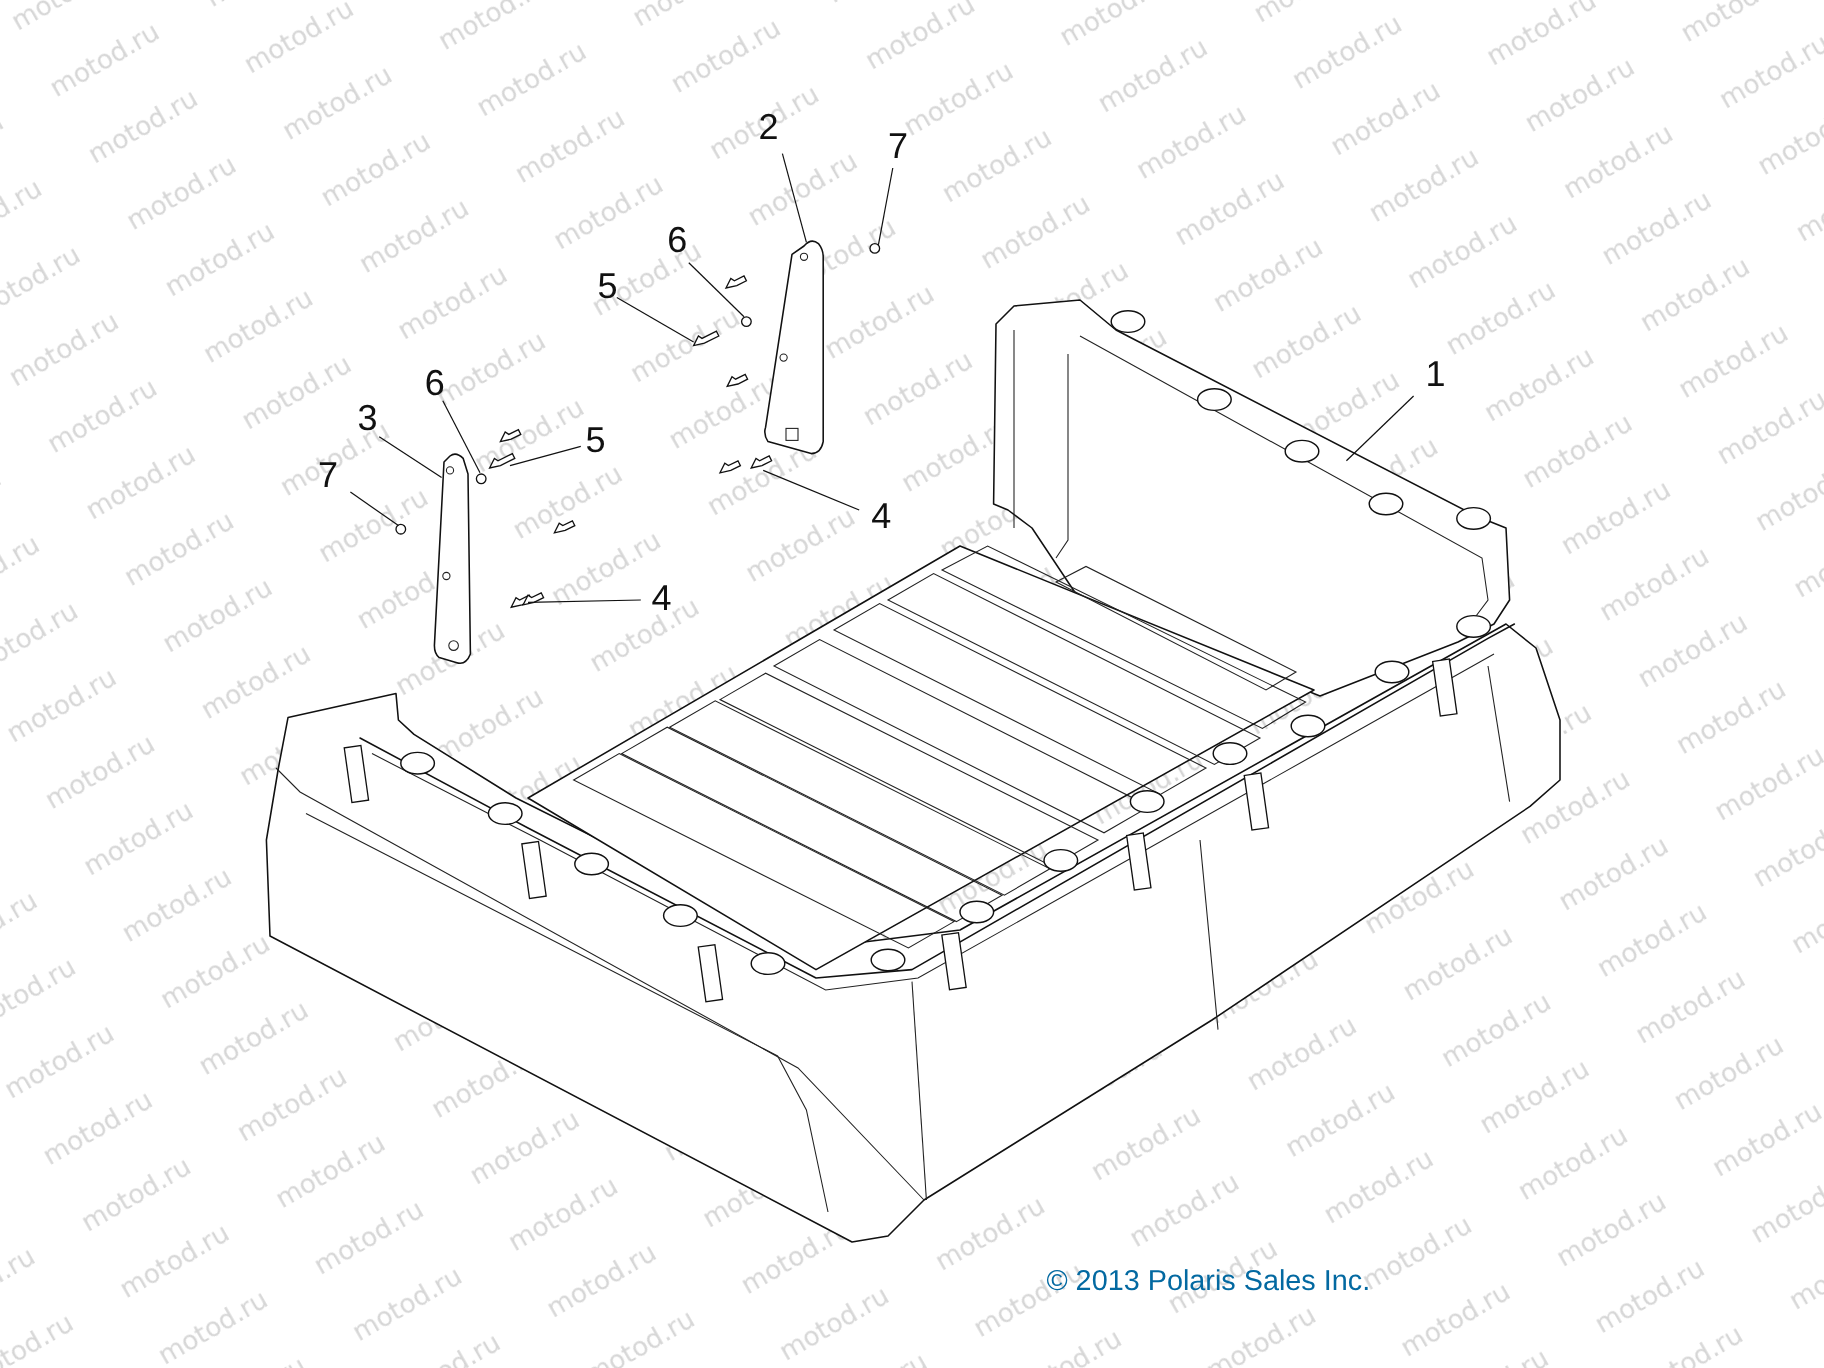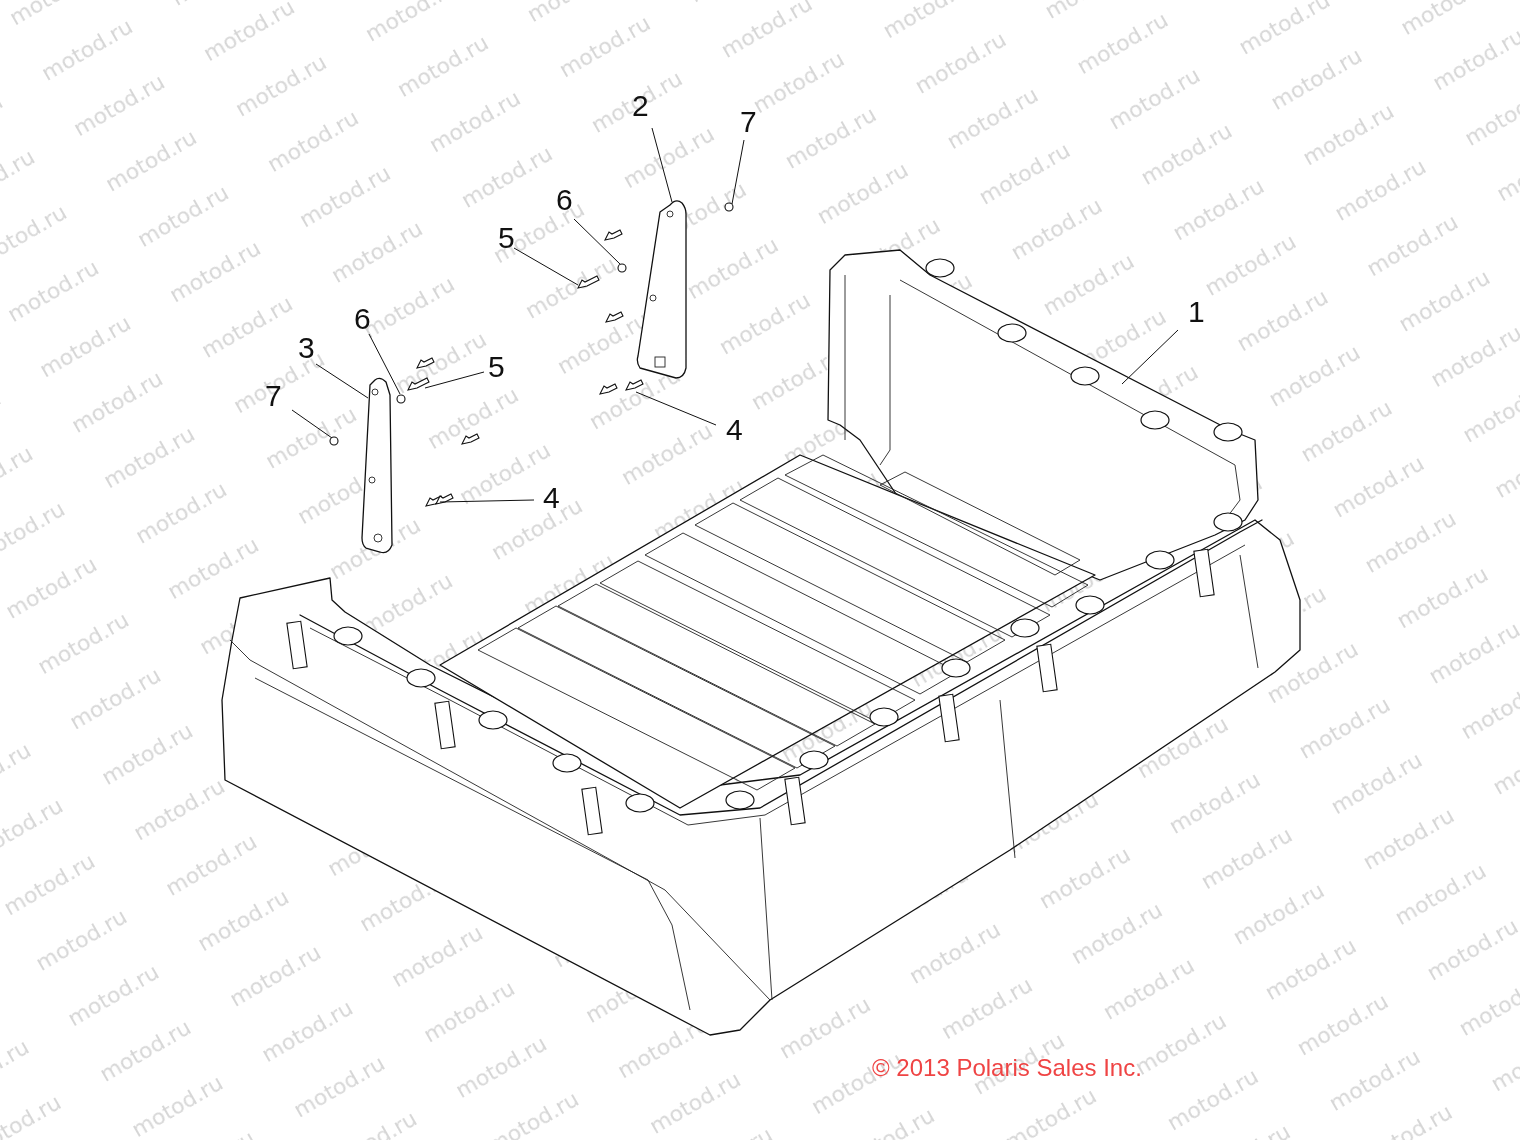--- a/index.html
+++ b/index.html
@@ -3,21 +3,21 @@
 <meta charset="utf-8">
 <style>
   html, body { margin: 0; padding: 0; background: #ffffff; }
   body { width: 1520px; height: 1140px; position: relative; overflow: hidden; font-family: "Liberation Sans", sans-serif; }
   #diagram { position: absolute; left: 0; top: 0; width: 1520px; height: 1140px; }
   .ln { fill: none; stroke: #111; stroke-width: 1.3; stroke-linejoin: round; stroke-linecap: round; }
   .ln-thin { fill: none; stroke: #222; stroke-width: 0.9; }
   .leader { stroke: #111; stroke-width: 1; fill: none; }
   .callout { font-family: "Liberation Sans", sans-serif; font-size: 30px; fill: #111; }
   .part-fill { fill: #ffffff; }
-  .copyright { position: absolute; left: 872px; top: 1054px; font-family: "Liberation Sans", sans-serif; font-size: 24px; color: #ef4444; white-space: nowrap; }
+  .copyright { position: absolute; left: 872px; top: 1054px; font-family: "Liberation Sans", sans-serif; font-size: 24px; color: #0369a1; white-space: nowrap; }
 </style>
 </head>
 <body>
 
 <svg id="diagram" viewBox="0 0 1520 1140" xmlns="http://www.w3.org/2000/svg">
 
   <defs>
     <pattern id="wmPat" patternUnits="userSpaceOnUse" width="150" height="64" patternTransform="rotate(-30)">
       <text x="0" y="30" font-family="DejaVu Sans, sans-serif" font-size="22" fill="#d6d6d6">motod.ru</text>
     </pattern>

